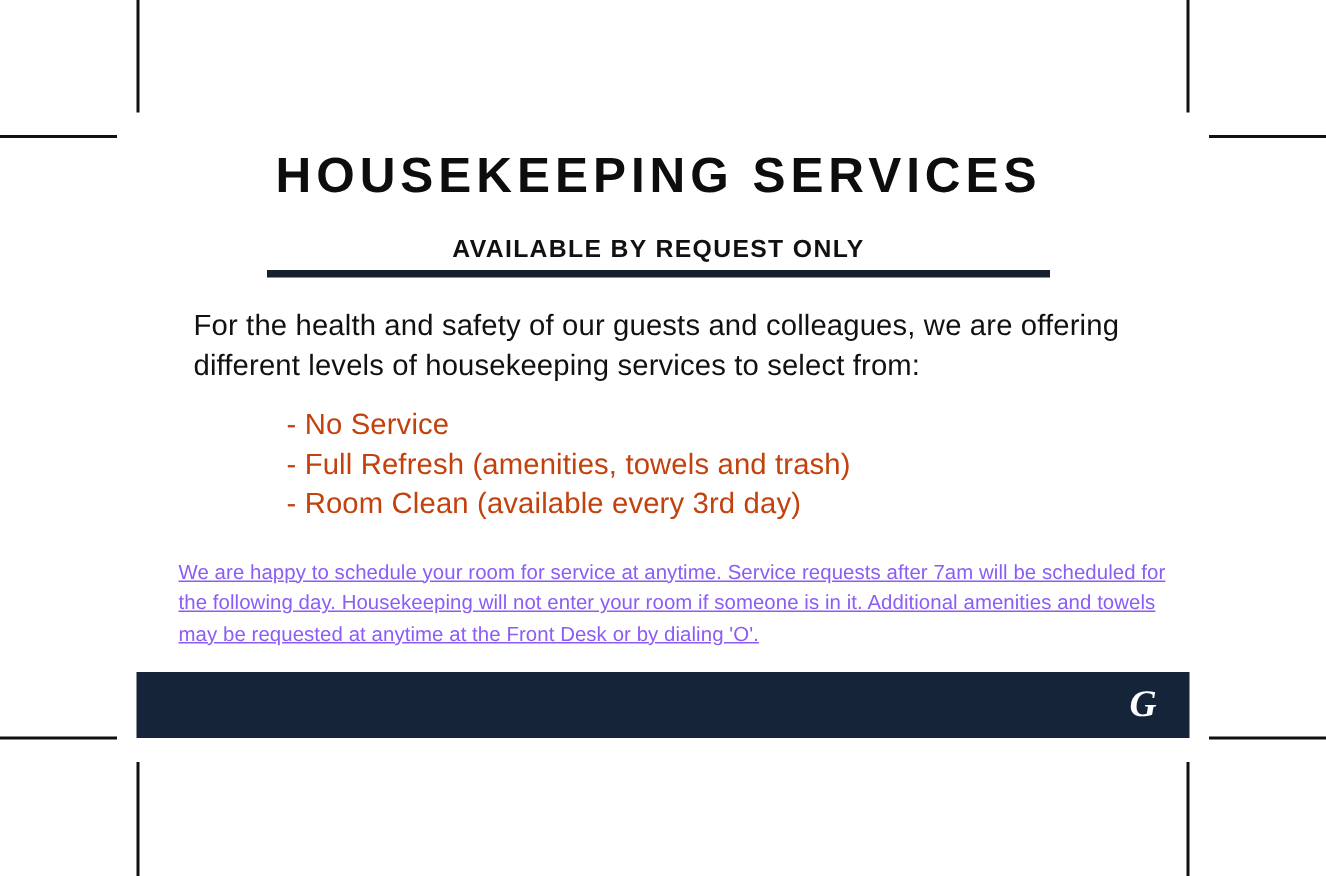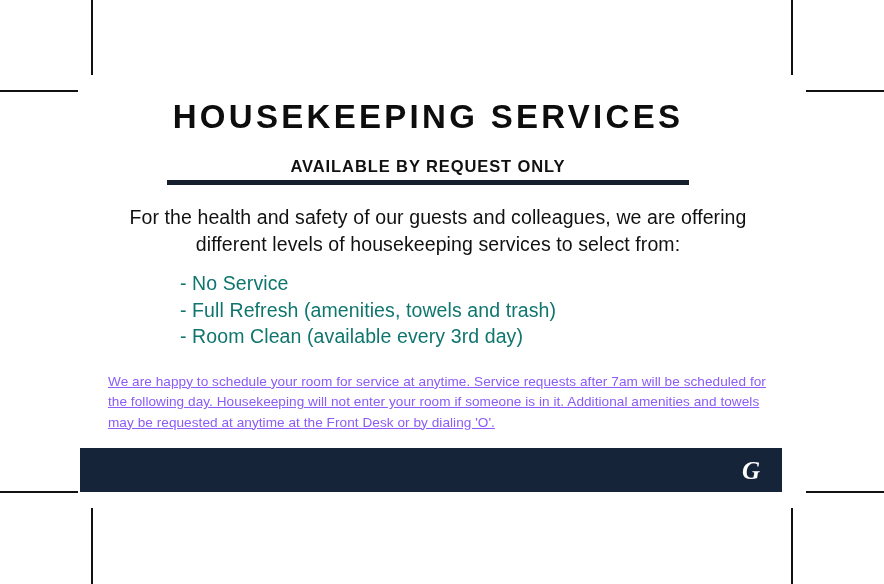--- a/index.html
+++ b/index.html
@@ -30,21 +30,21 @@
   .crop-tr-v { left: 791px; top: 0;     height: 75px; }
   .crop-tr-h { left: 806px; top: 90px;  width: 78px; }
   .crop-bl-v { left: 91px;  top: 508px; height: 76px; }
   .crop-bl-h { left: 0;     top: 491px; width: 78px; }
   .crop-br-v { left: 791px; top: 508px; height: 76px; }
   .crop-br-h { left: 806px; top: 491px; width: 78px; }
 
   
   .sheet {
     position: absolute;
-    left: 80px;
+    left: 91px;
     top: 90px;
     width: 702px;
     height: 402px;
   }
 
   .title-block {
     position: absolute;
     left: 87px;
     top: 10px;
     width: 522px;
@@ -80,31 +80,30 @@
 
   .intro {
     position: absolute;
     left: 38px;
     top: 94px;
     width: 640px;
     font-size: 19.5px;
     line-height: 27px;
     color: #111111;
     letter-spacing: 0.1px;
-    text-align: center;
   }
 
   .options {
     position: absolute;
     left: 100px;
     top: 180px;
     width: 570px;
     font-size: 19.5px;
     line-height: 26.5px;
-    color: #0f766e;
+    color: #c2410c;
     letter-spacing: 0.1px;
   }
   .option-line { white-space: nowrap; }
 
   .fineprint {
     position: absolute;
     left: 28px;
     top: 268px;
     width: 660px;
     font-size: 13.6px;

